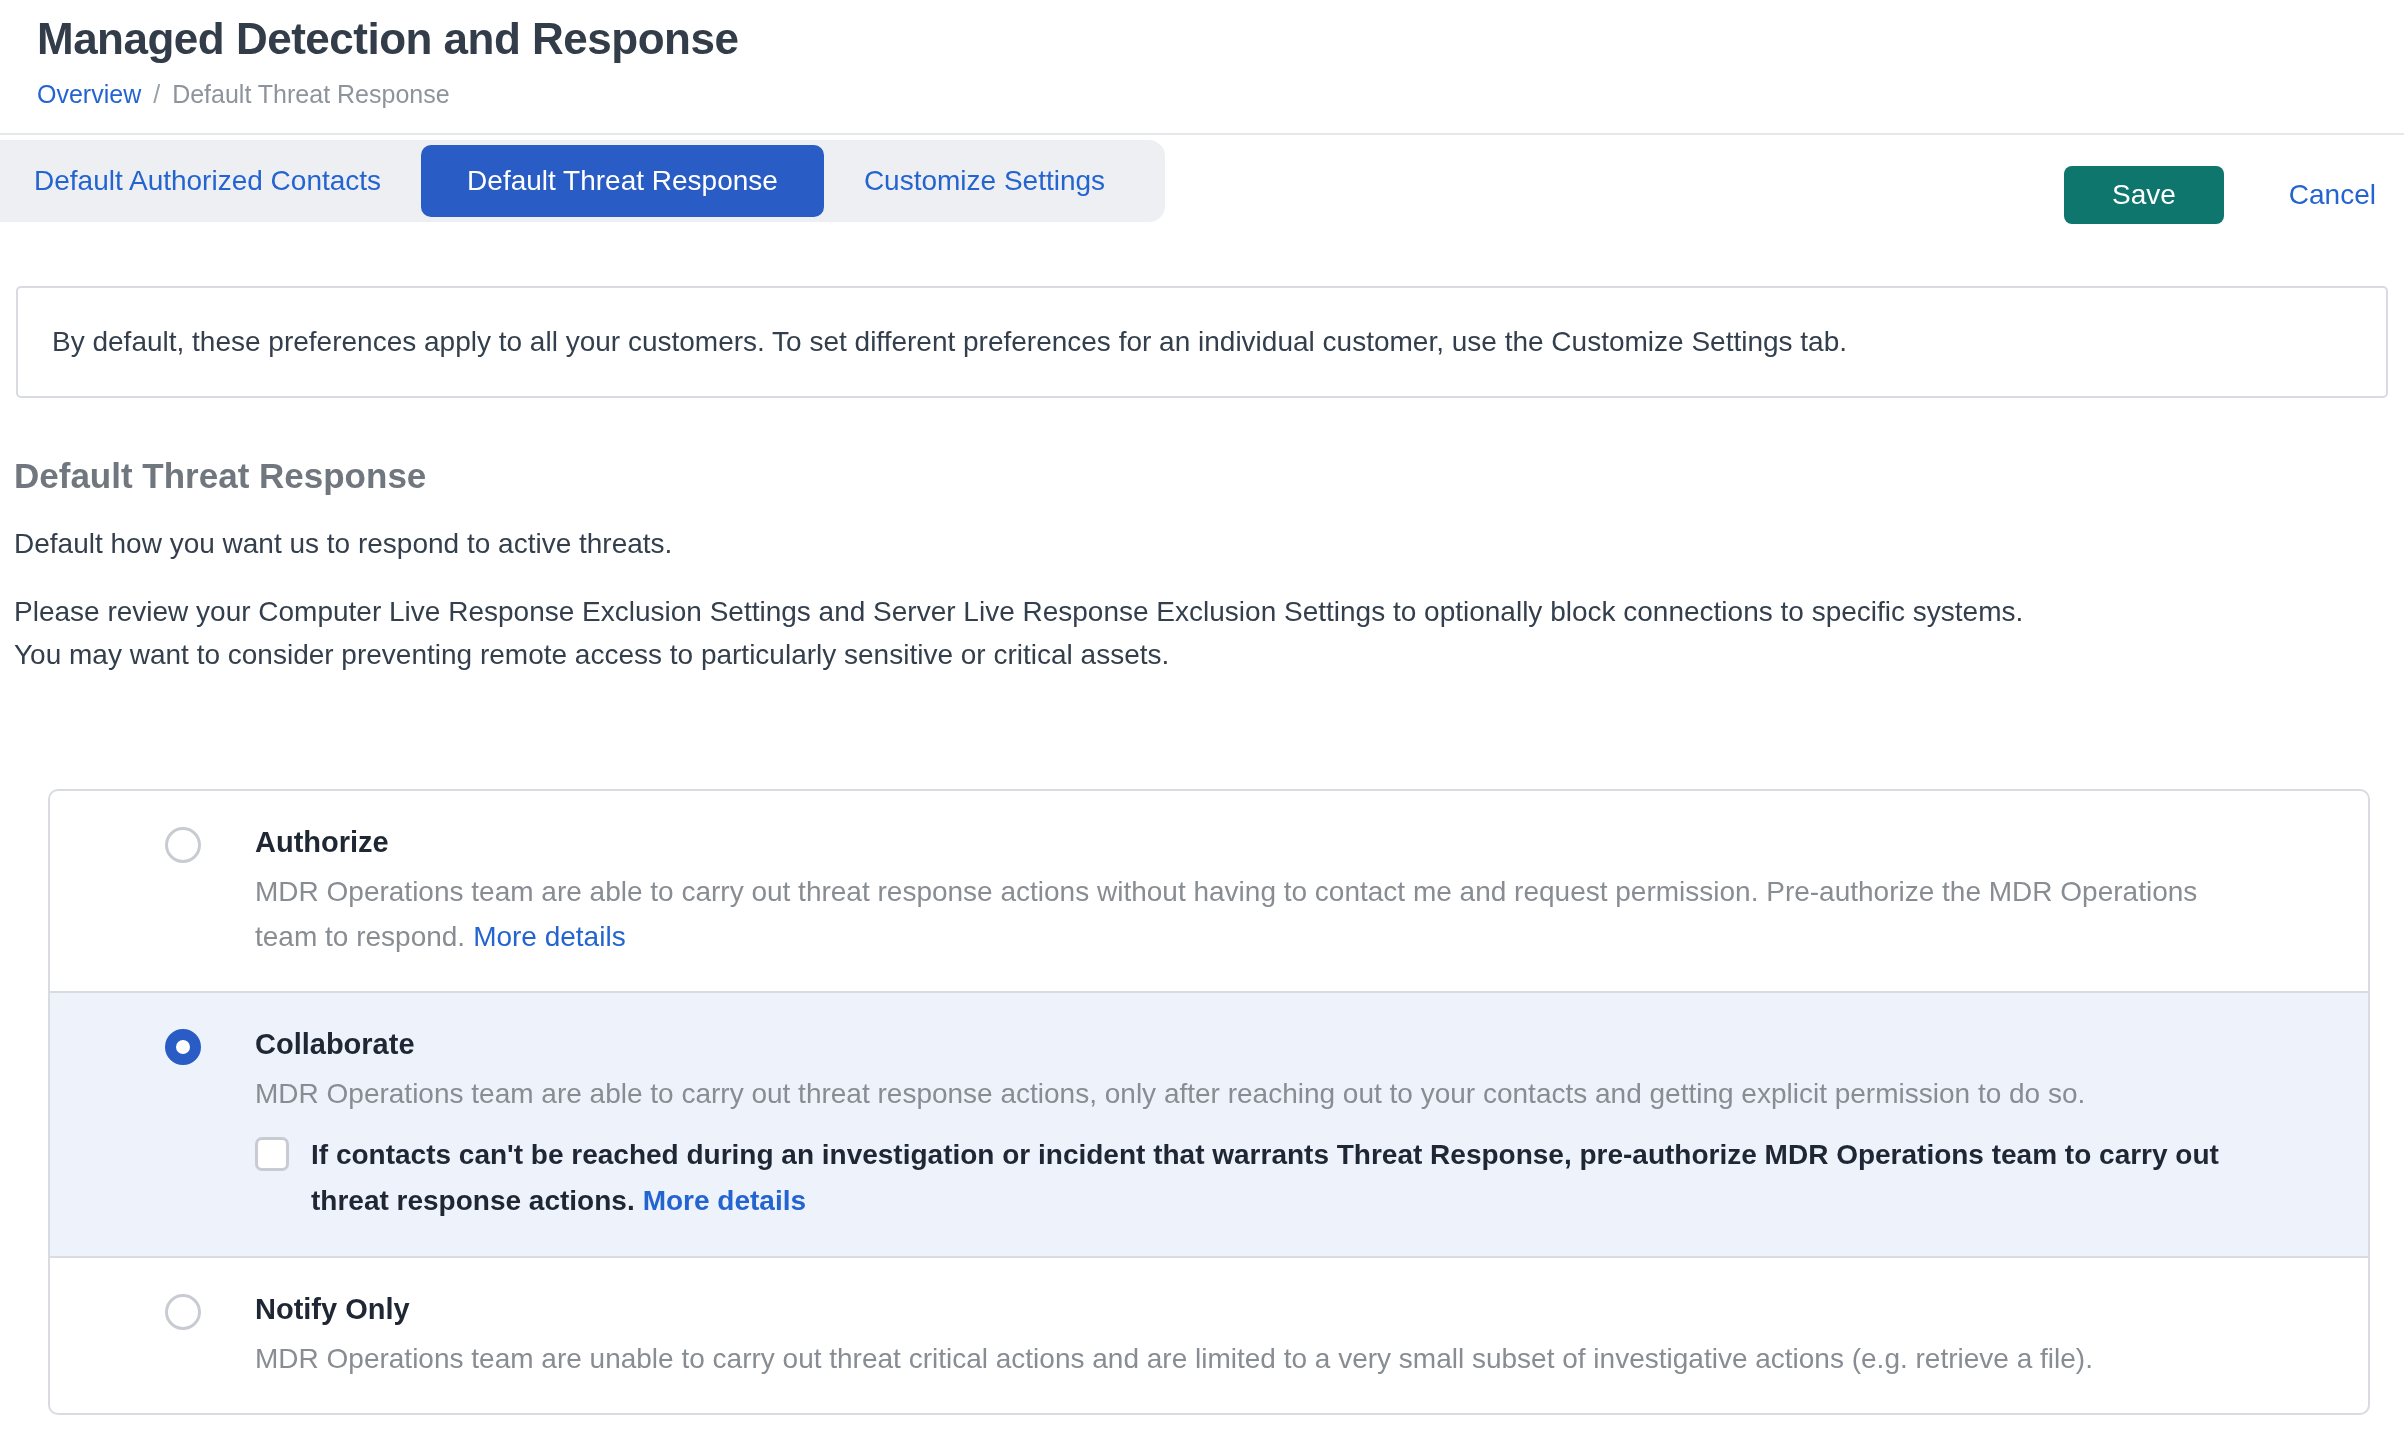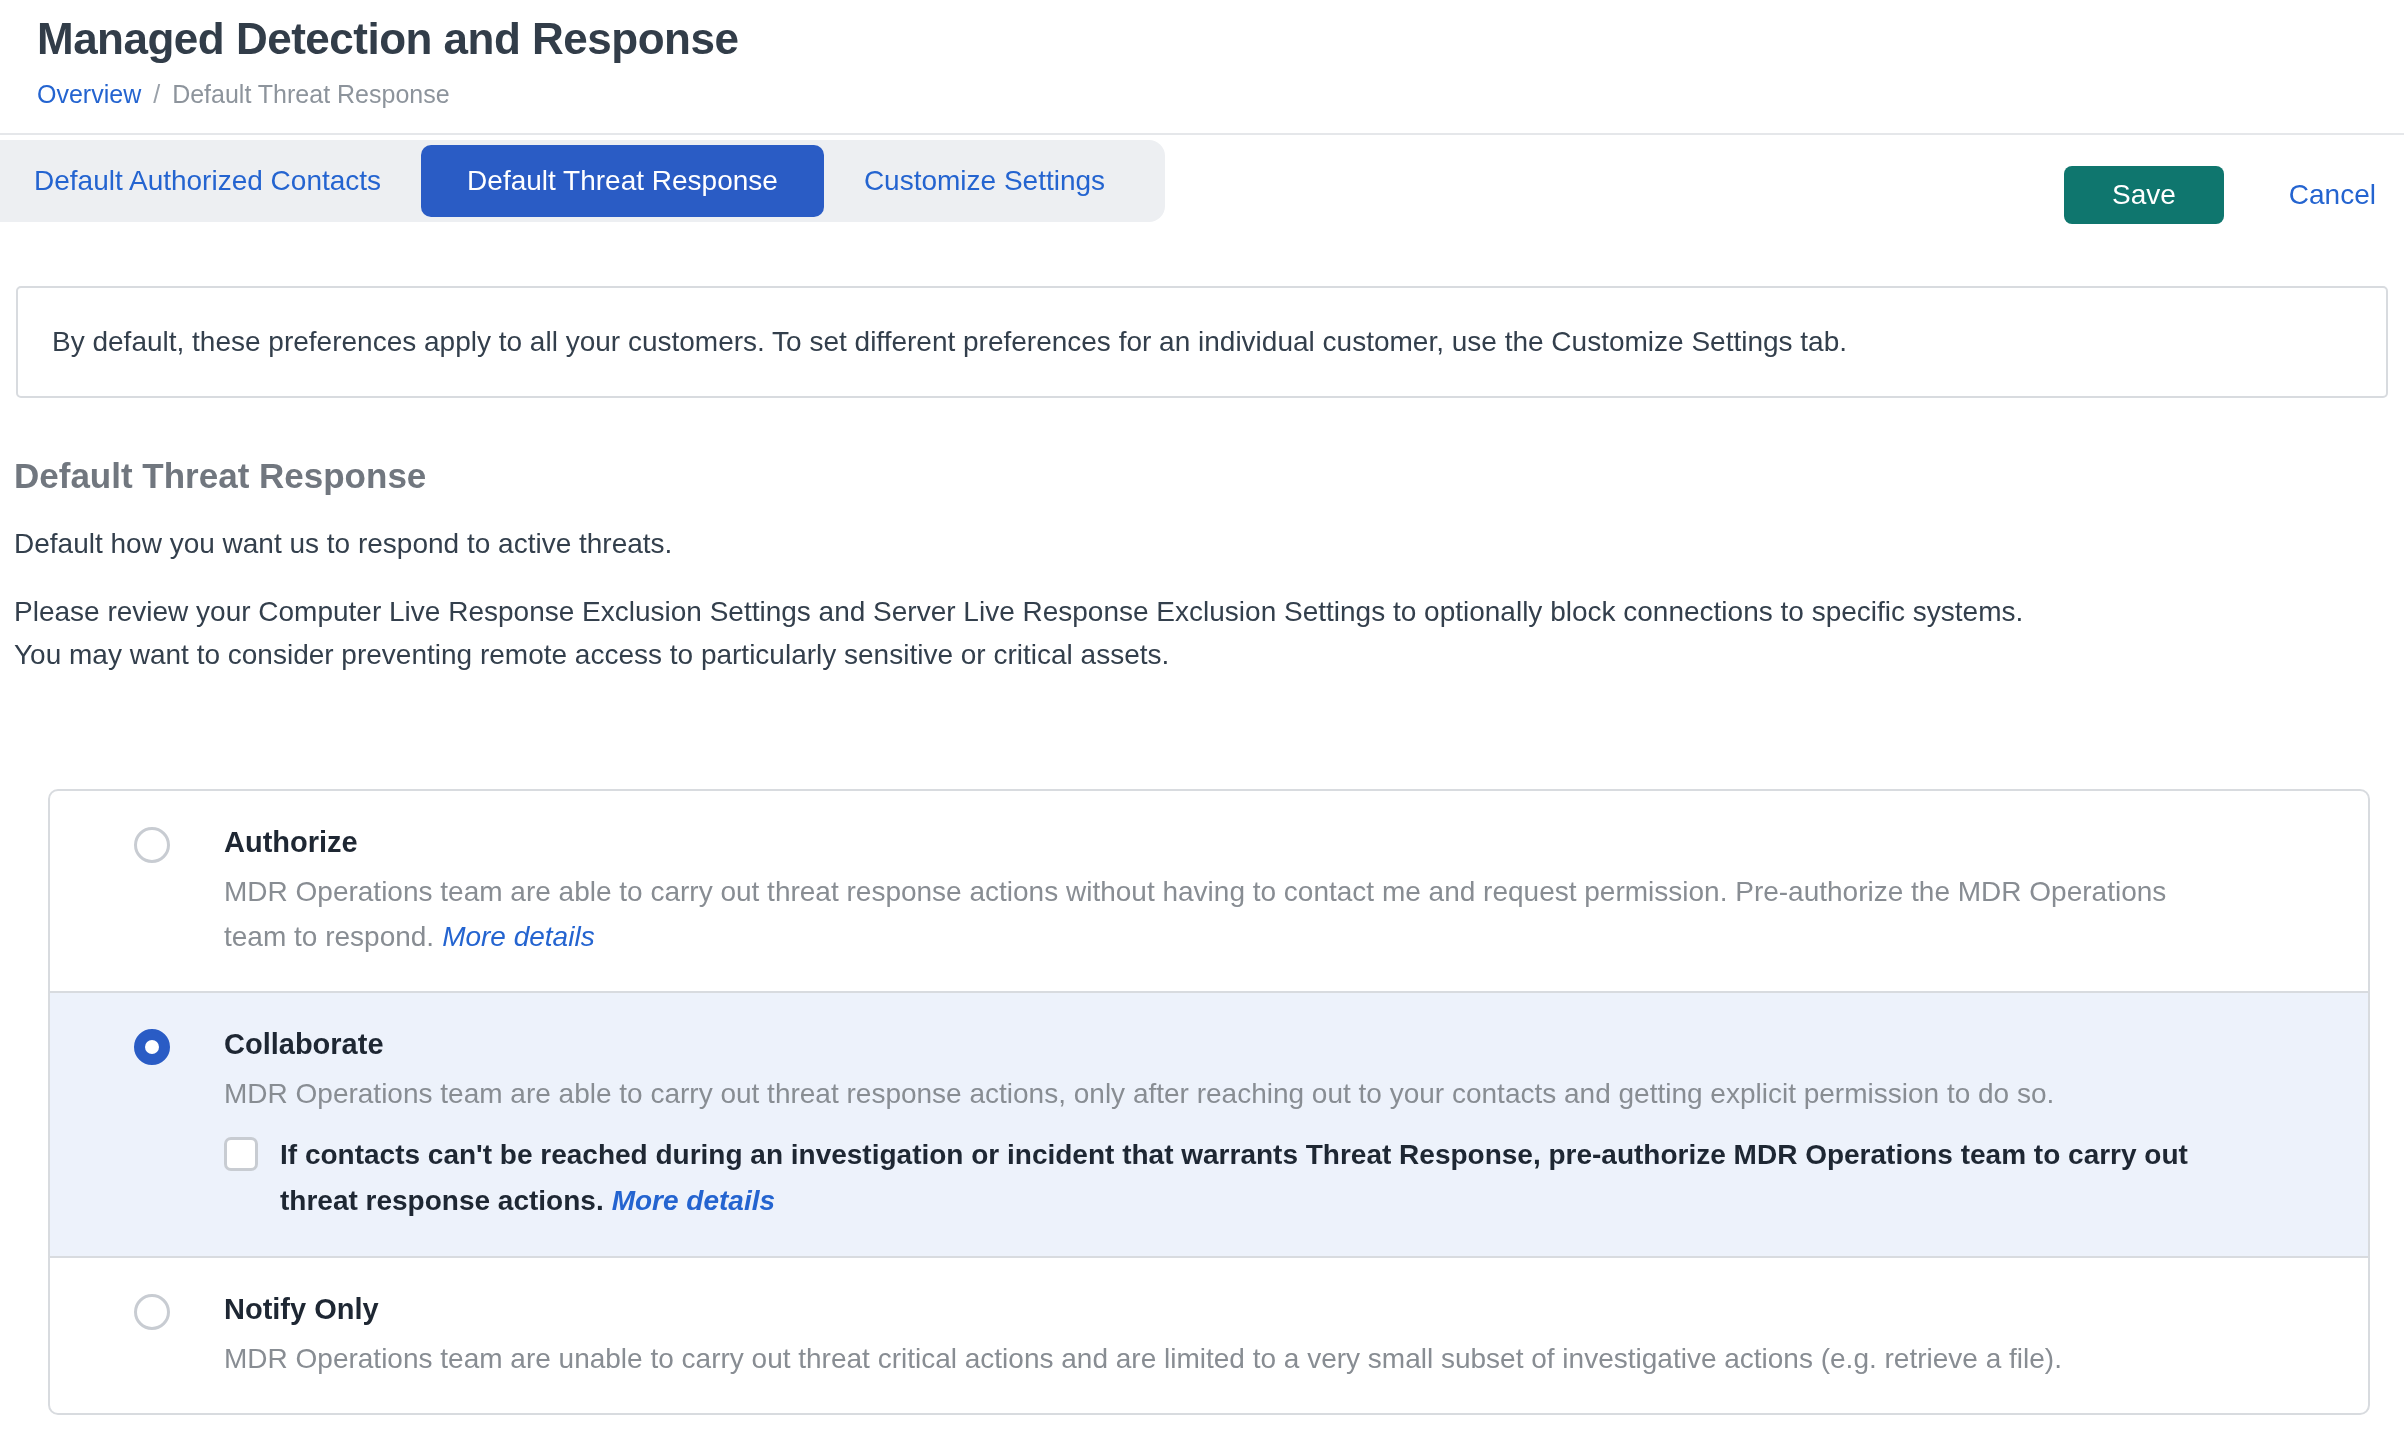--- a/index.html
+++ b/index.html
@@ -72,40 +72,40 @@
   .section-sub { margin: 32px 0 0; font-size: 28px; color: #333f4c; }
   .section-note { margin: 30px 0 0; font-size: 28px; color: #333f4c; line-height: 1.55; max-width: 2380px; }
 
   
   .options-card {
     margin: 112px 16px 0 48px;
     width: 2322px;
     border: 2px solid #d8dbdf; border-radius: 10px;
     background: #ffffff;
   }
-  .option { display: flex; gap: 54px; padding: 34px 48px 32px 84px; cursor: pointer; }
+  .option { display: flex; gap: 54px; padding: 34px 48px 32px 115px; cursor: pointer; }
   .option.selected {
     background: #edf2fb;
     border-top: 2px solid #d8dbdf; border-bottom: 2px solid #d8dbdf;
   }
   .radio {
     width: 36px; height: 36px; border-radius: 50%;
     border: 3px solid #c8ccd2; background: #ffffff;
     flex-shrink: 0; margin-top: 2px; cursor: pointer;
     display: flex; align-items: center; justify-content: center;
   }
   .radio.checked { background: #2a5cc5; border-color: #2a5cc5; }
   .radio .dot { width: 14px; height: 14px; border-radius: 50%; background: #ffffff; }
   .option-content { flex: 1; min-width: 0; }
   .option-title { font-size: 29px; font-weight: 700; color: #1e2733; line-height: 34px; }
   .option-desc {
     margin-top: 10px; font-size: 28px; color: #888d93; line-height: 45px;
     max-width: 1960px;
   }
-  .more-link { color: #2464d0; text-decoration: none; cursor: pointer; margin-left: 8px; font-style: italic; }
+  .more-link { color: #2464d0; text-decoration: none; cursor: pointer; margin-left: 8px; }
   .checkbox-row { margin-top: 16px; display: flex; gap: 22px; }
   .checkbox {
     width: 34px; height: 34px; border: 3px solid #c8ccd2; border-radius: 7px;
     background: #ffffff; flex-shrink: 0; margin-top: 5px; cursor: pointer;
   }
   .checkbox-label {
     font-size: 28px; font-weight: 700; color: #1e2733; line-height: 46px;
     max-width: 1980px;
   }
   .checkbox-label .more-link { font-weight: 700; }

